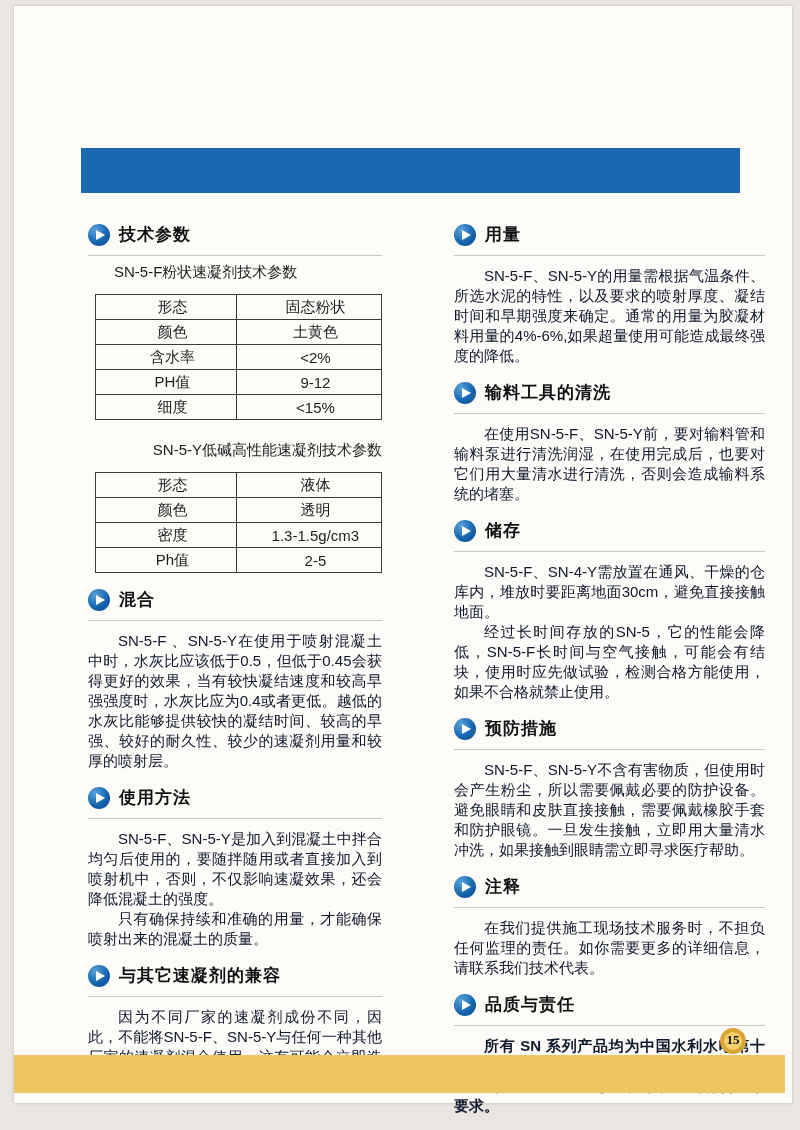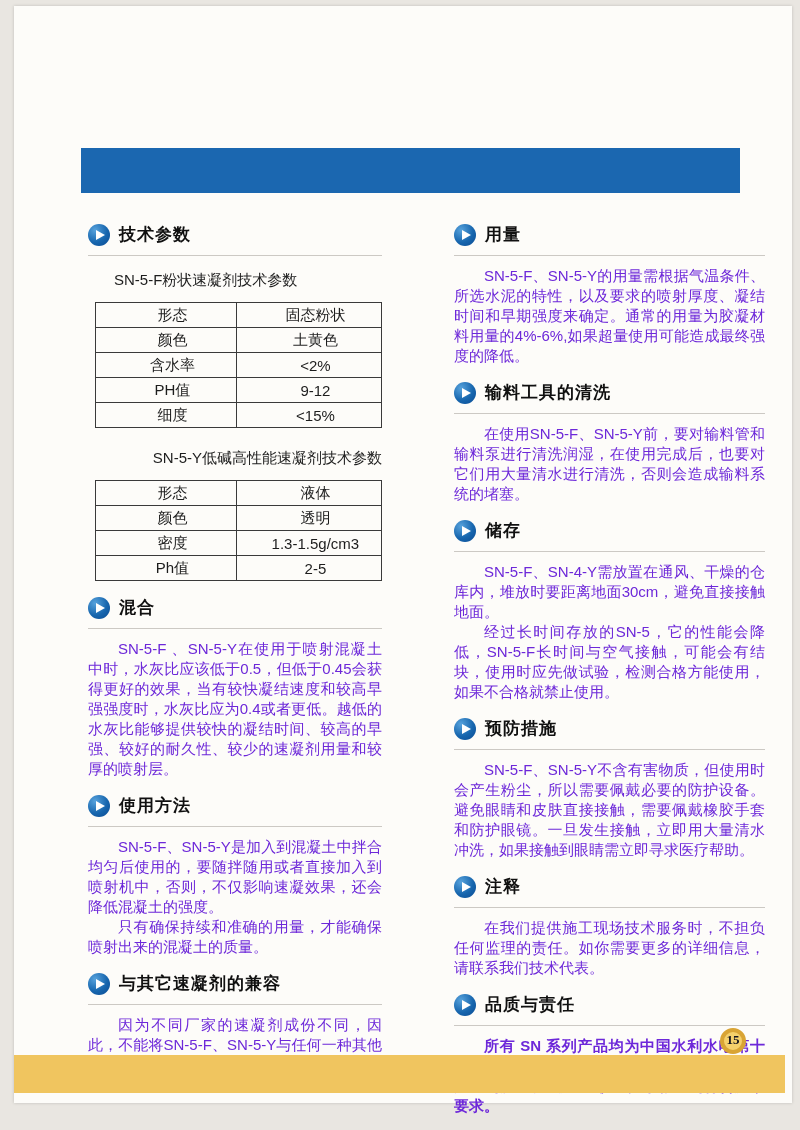--- a/index.html
+++ b/index.html
@@ -43,25 +43,25 @@
     width:22px;height:22px;flex:0 0 22px;border-radius:50%;
     background:radial-gradient(circle at 32% 28%, #57a2dc 0%, #1766ae 55%, #0a4a92 100%);
     display:flex;align-items:center;justify-content:center;
   }
   .arrow-icon::after{
     content:"";display:block;margin-left:3px;width:0;height:0;
     border-left:9px solid #fff;border-top:5px solid transparent;border-bottom:5px solid transparent;
   }
   .body{margin-top:10px;}
   .para{
-    margin:0;font-size:15px;line-height:20px;color:#6d28d9;
+    margin:0;font-size:15px;line-height:20px;color:#0f172a;
     text-align:justify;text-indent:2em;
   }
   .bold-body .para{font-weight:700;}
-  .tbl-caption{font-size:15px;color:#1d1d1d;margin:14px 0 0 26px;line-height:20px;}
+  .tbl-caption{font-size:15px;color:#1d1d1d;margin:6px 0 0 26px;line-height:20px;}
   table.spec{border-collapse:collapse;margin:12px 0 0 7px;text-align:center;}
   table.spec td{
     border:1.5px solid #3a3a3a;height:25px;box-sizing:border-box;
     padding:0 0 0 13px;font-size:15px;color:#1d1d1d;vertical-align:middle;
   }
   table.spec td.key{width:142px;}
   table.spec td.val{width:146px;}
 </style>
 </head>
 <body>

